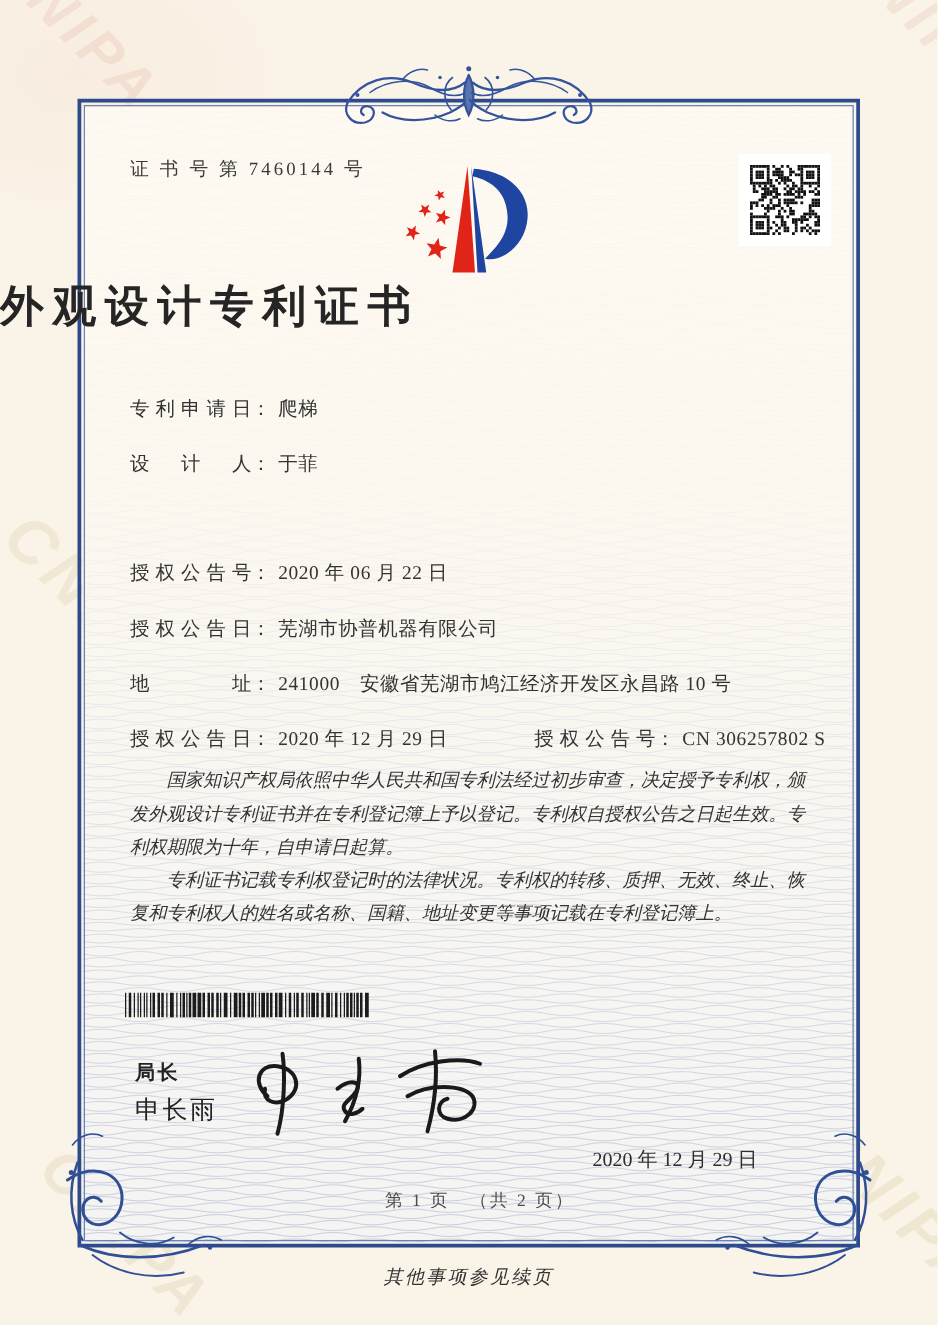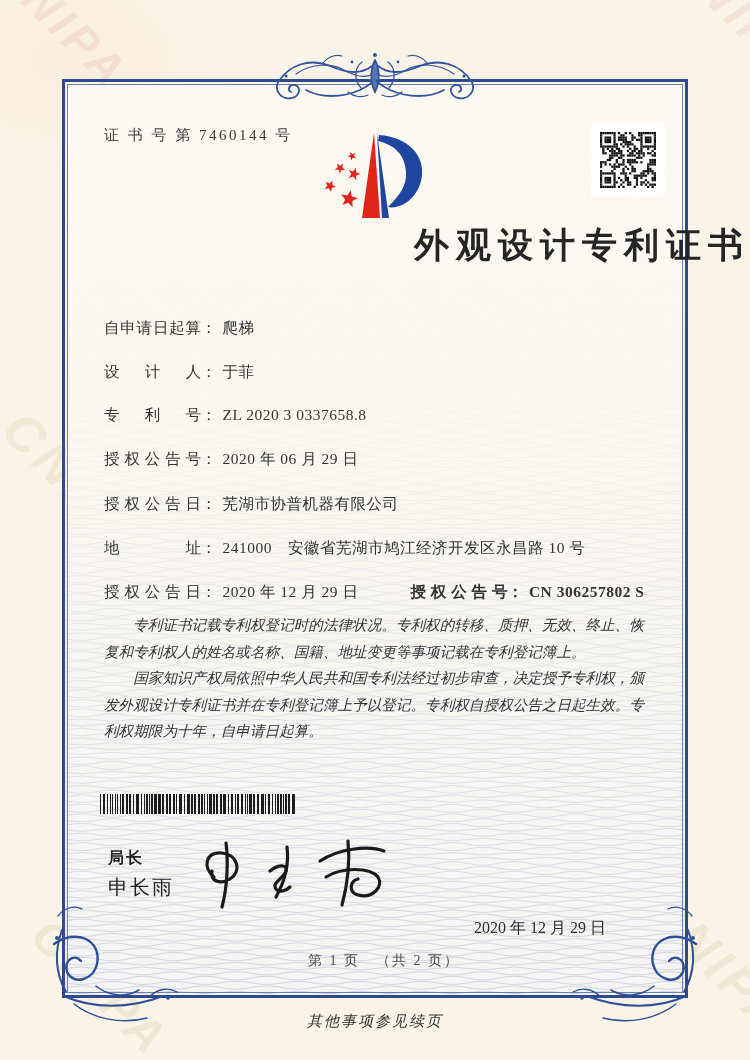--- a/index.html
+++ b/index.html
@@ -17,27 +17,27 @@
   .frame-outer{position:absolute;left:62px;top:79px;width:620px;height:913px;
       border:3px solid #2c4a8c;z-index:4;}
   .frame-inner{position:absolute;left:2px;top:2px;right:2px;bottom:2px;
       border:1.5px solid #6c82b4;}
   .ornaments{position:absolute;left:0;top:0;z-index:5;pointer-events:none;}
   .content{position:absolute;left:0;top:0;width:750px;height:1060px;z-index:6;}
   .cert-no{position:absolute;left:104px;top:126px;font-size:15px;letter-spacing:2.5px;color:#3a3a3a;}
   .qr-wrap{position:absolute;left:591px;top:123px;width:74px;height:74px;background:#ffffff;
       display:flex;align-items:center;justify-content:center;}
   .logo{position:absolute;left:305px;top:122px;width:140px;height:100px;}
-  .title{position:absolute;left:0;top:222px;width:750px;margin:0;text-align:right;
+  .title{position:absolute;left:0;top:222px;width:750px;margin:0;text-align:left;
       font-size:35px;font-weight:bold;letter-spacing:7px;color:#252525;}
   .row{position:absolute;left:104px;font-size:15.5px;color:#333;line-height:20px;white-space:nowrap;}
   .flabel{display:inline-block;width:97px;text-align:justify;text-align-last:justify;}
   .colon{margin-right:6px;}
   .fvalue{letter-spacing:0.5px;}
-  .second{margin-left:52px;font-weight:bold;}
+  .second{margin-left:69px;}
   .body-text{position:absolute;left:104px;top:612px;width:545px;font-size:14.6px;
       line-height:26.6px;color:#333;font-style:italic;}
   .body-text p{margin:0;text-indent:2em;}
   .barcode{position:absolute;left:100px;top:794px;}
   .signer-title{position:absolute;left:108px;top:848px;font-family:"Liberation Sans",sans-serif;
       font-weight:bold;font-size:16px;color:#222;letter-spacing:2px;text-align:center;}
   .signer-name{position:absolute;left:108px;top:874px;font-family:"Liberation Sans",sans-serif;
       font-weight:normal;font-size:20px;color:#222;letter-spacing:2px;}
   .signature{position:absolute;left:192px;top:837px;}
   .issue-date{position:absolute;left:455px;top:918px;width:170px;text-align:center;
@@ -644,44 +644,41 @@
           </g>
         <path d="M69,11 L75,96 L57,96 Z" fill="#e02418"></path>
         <path d="M72,11 L84,96 L77,96 Z" fill="#1e45a0"></path>
         <path d="M74,13 C103,15 119,33 117,53 C115,75 96,88 83,85 C94,74 102,64 101,50 C100,33 90,23 73,19 Z" fill="#1e45a0"></path>
       </svg>
     </div>
 
     <h1 class="title">外观设计专利证书</h1>
 
     <div class="row" style="top:318px">
-      <span class="flabel">自申请日起算</span><span class="colon">：</span><span class="fvalue">爬梯</span>
+      <span class="flabel">专利申请日</span><span class="colon">：</span><span class="fvalue">爬梯</span>
     </div>
     <div class="row" style="top:362px">
       <span class="flabel">设计人</span><span class="colon">：</span><span class="fvalue">于菲</span>
     </div>
-    <div class="row" style="top:405px">
-      <span class="flabel">专利号</span><span class="colon">：</span><span class="fvalue">ZL 2020 3 0337658.8</span>
-    </div>
     <div class="row" style="top:449px">
-      <span class="flabel">授权公告号</span><span class="colon">：</span><span class="fvalue">2020 年 06 月 29 日</span>
+      <span class="flabel">授权公告号</span><span class="colon">：</span><span class="fvalue">2020 年 06 月 22 日</span>
     </div>
     <div class="row" style="top:494px">
       <span class="flabel">授权公告日</span><span class="colon">：</span><span class="fvalue">芜湖市协普机器有限公司</span>
     </div>
     <div class="row" style="top:538px">
       <span class="flabel">地址</span><span class="colon">：</span><span class="fvalue">241000　安徽省芜湖市鸠江经济开发区永昌路 10 号</span>
     </div>
     <div class="row" style="top:582px">
       <span class="flabel">授权公告日</span><span class="colon">：</span><span class="fvalue">2020 年 12 月 29 日</span><span class="second"><span class="flabel">授权公告号</span><span class="colon">：</span><span class="fvalue">CN 306257802 S</span></span>
     </div>
 
     <div class="body-text">
+      <p>国家知识产权局依照中华人民共和国专利法经过初步审查，决定授予专利权，颁发外观设计专利证书并在专利登记簿上予以登记。专利权自授权公告之日起生效。专利权期限为十年，自申请日起算。</p>
       <p>专利证书记载专利权登记时的法律状况。专利权的转移、质押、无效、终止、恢复和专利权人的姓名或名称、国籍、地址变更等事项记载在专利登记簿上。</p>
-      <p>国家知识产权局依照中华人民共和国专利法经过初步审查，决定授予专利权，颁发外观设计专利证书并在专利登记簿上予以登记。专利权自授权公告之日起生效。专利权期限为十年，自申请日起算。</p>
     </div>
 
     <svg id="barcode" class="barcode" width="200" height="20">
         <rect x="0" y="0" width="1" height="20" fill="#1c1c1c"></rect>
         <rect x="3" y="0" width="2" height="20" fill="#1c1c1c"></rect>
         <rect x="7" y="0" width="1" height="20" fill="#1c1c1c"></rect>
         <rect x="10" y="0" width="1" height="20" fill="#1c1c1c"></rect>
         <rect x="12" y="0" width="1" height="20" fill="#1c1c1c"></rect>
         <rect x="15" y="0" width="1" height="20" fill="#1c1c1c"></rect>
         <rect x="17" y="0" width="1" height="20" fill="#1c1c1c"></rect>

